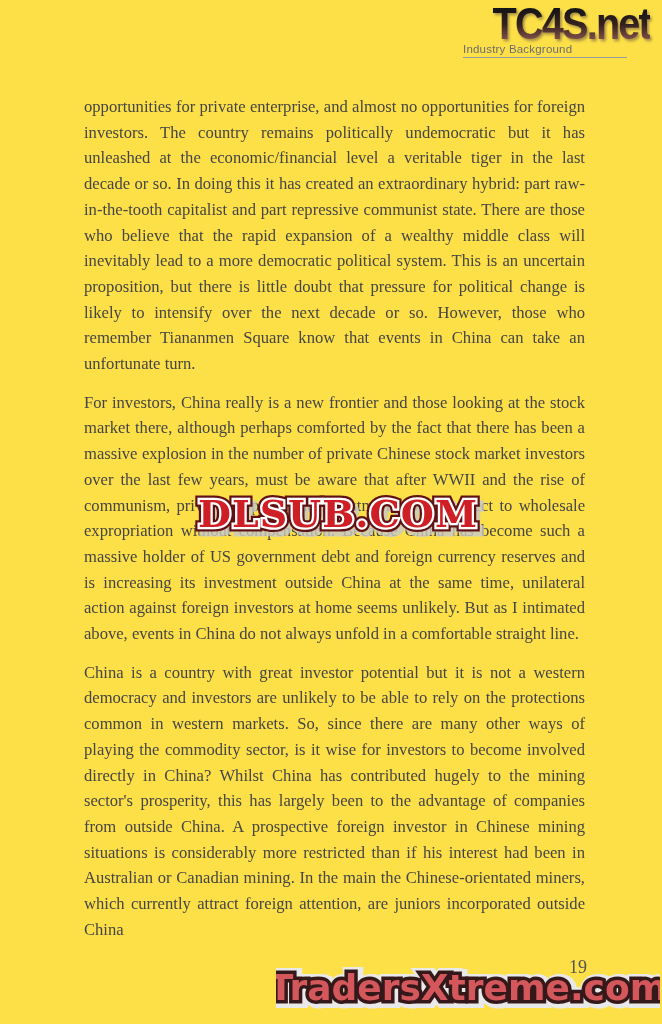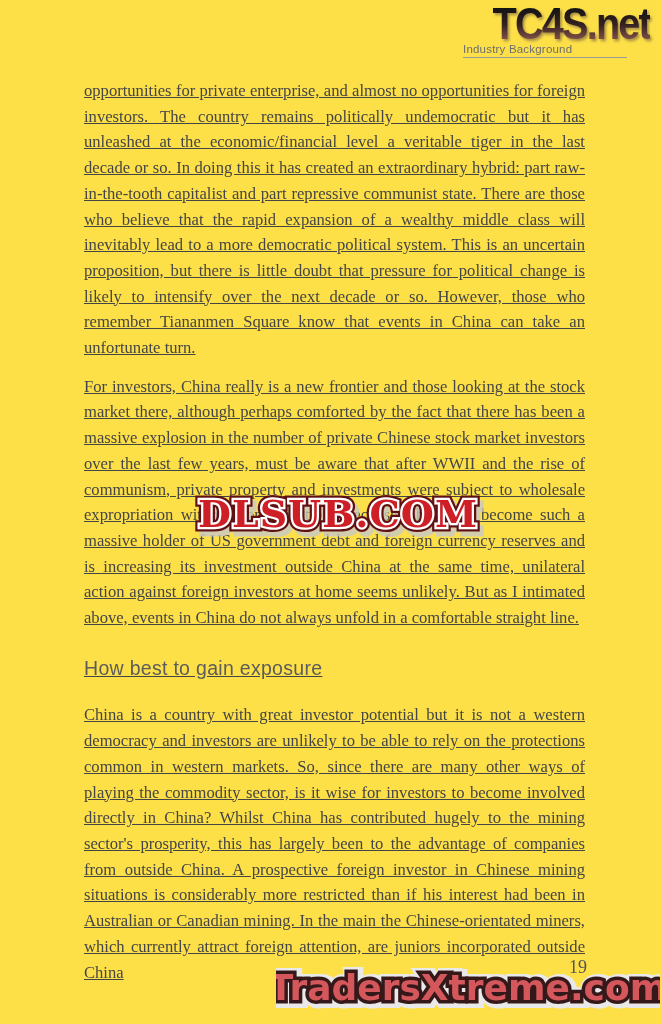--- a/index.html
+++ b/index.html
@@ -21,24 +21,23 @@
   }
   .header-meta {
     position:absolute; left:463px; top:43px; width:166px;
     font-family:"Liberation Sans", sans-serif; font-size:11.5px; color:#6d6d6d;
     letter-spacing:0.2px; white-space:nowrap;
   }
   .header-rule { border:none; border-top:1px solid #9a9a9a; margin:2px 0 0 0; width:164px; }
 
   
   .body-text {
-    position:absolute; left:84px; top:78px; width:501px;
+    position:absolute; left:84px; top:94px; width:501px;
     font-size:16.6px; line-height:25.7px; text-align:justify;
     color:#454545;
-    text-decoration:underline;
   }
   .body-text p { margin:0 0 13px 0; }
   .section-heading {
     font-family:"Liberation Sans", sans-serif; font-weight:400;
     font-size:19.5px; color:#5c5c5c; letter-spacing:0.3px;
     margin:25px 0 21px 0; text-align:left;
   }
 
   
   .dlsub    { position:absolute; left:183px; top:489px; }
@@ -56,21 +55,20 @@
 
   <div class="logo">TC4S.net</div>
   <div class="header-meta">
     <span>Industry Background</span>
     <hr class="header-rule">
   </div>
 
   <div class="body-text">
     <p>opportunities for private enterprise, and almost no opportunities for foreign investors. The country remains politically undemocratic but it has unleashed at the economic/financial level a veritable tiger in the last decade or so. In doing this it has created an extraordinary hybrid: part raw-in-the-tooth capitalist and part repressive communist state. There are those who believe that the rapid expansion of a wealthy middle class will inevitably lead to a more democratic political system. This is an uncertain proposition, but there is little doubt that pressure for political change is likely to intensify over the next decade or so. However, those who remember Tiananmen Square know that events in China can take an unfortunate turn.</p>
     <p>For investors, China really is a new frontier and those looking at the stock market there, although perhaps comforted by the fact that there has been a massive explosion in the number of private Chinese stock market investors over the last few years, must be aware that after WWII and the rise of communism, private property and investments were subject to wholesale expropriation without compensation. Because China has become such a massive holder of US government debt and foreign currency reserves and is increasing its investment outside China at the same time, unilateral action against foreign investors at home seems unlikely. But as I intimated above, events in China do not always unfold in a comfortable straight line.</p>
-    <h2 class="section-heading">How best to gain exposure</h2>
     <p>China is a country with great investor potential but it is not a western democracy and investors are unlikely to be able to rely on the protections common in western markets. So, since there are many other ways of playing the commodity sector, is it wise for investors to become involved directly in China? Whilst China has contributed hugely to the mining sector's prosperity, this has largely been to the advantage of companies from outside China. A prospective foreign investor in Chinese mining situations is considerably more restricted than if his interest had been in Australian or Canadian mining. In the main the Chinese-orientated miners, which currently attract foreign attention, are juniors incorporated outside China</p>
   </div>
 
   <svg class="dlsub" width="310" height="56" viewBox="0 0 310 56" aria-hidden="true">
     <g font-family="'DejaVu Serif', serif" font-weight="bold" font-size="38" text-anchor="middle" letter-spacing="1">
       <text x="159" y="43" fill="#c9c9c9" stroke="#c9c9c9" stroke-width="9" opacity="0.8">DLSUB.COM</text>
       <text x="155" y="38" fill="#5f1013" stroke="#5f1013" stroke-width="9">DLSUB.COM</text>
       <text x="155" y="38" fill="#ffffff" stroke="#ffffff" stroke-width="4.5">DLSUB.COM</text>
       <text x="155" y="38" fill="#cf1f26">DLSUB.COM</text>
     </g>

